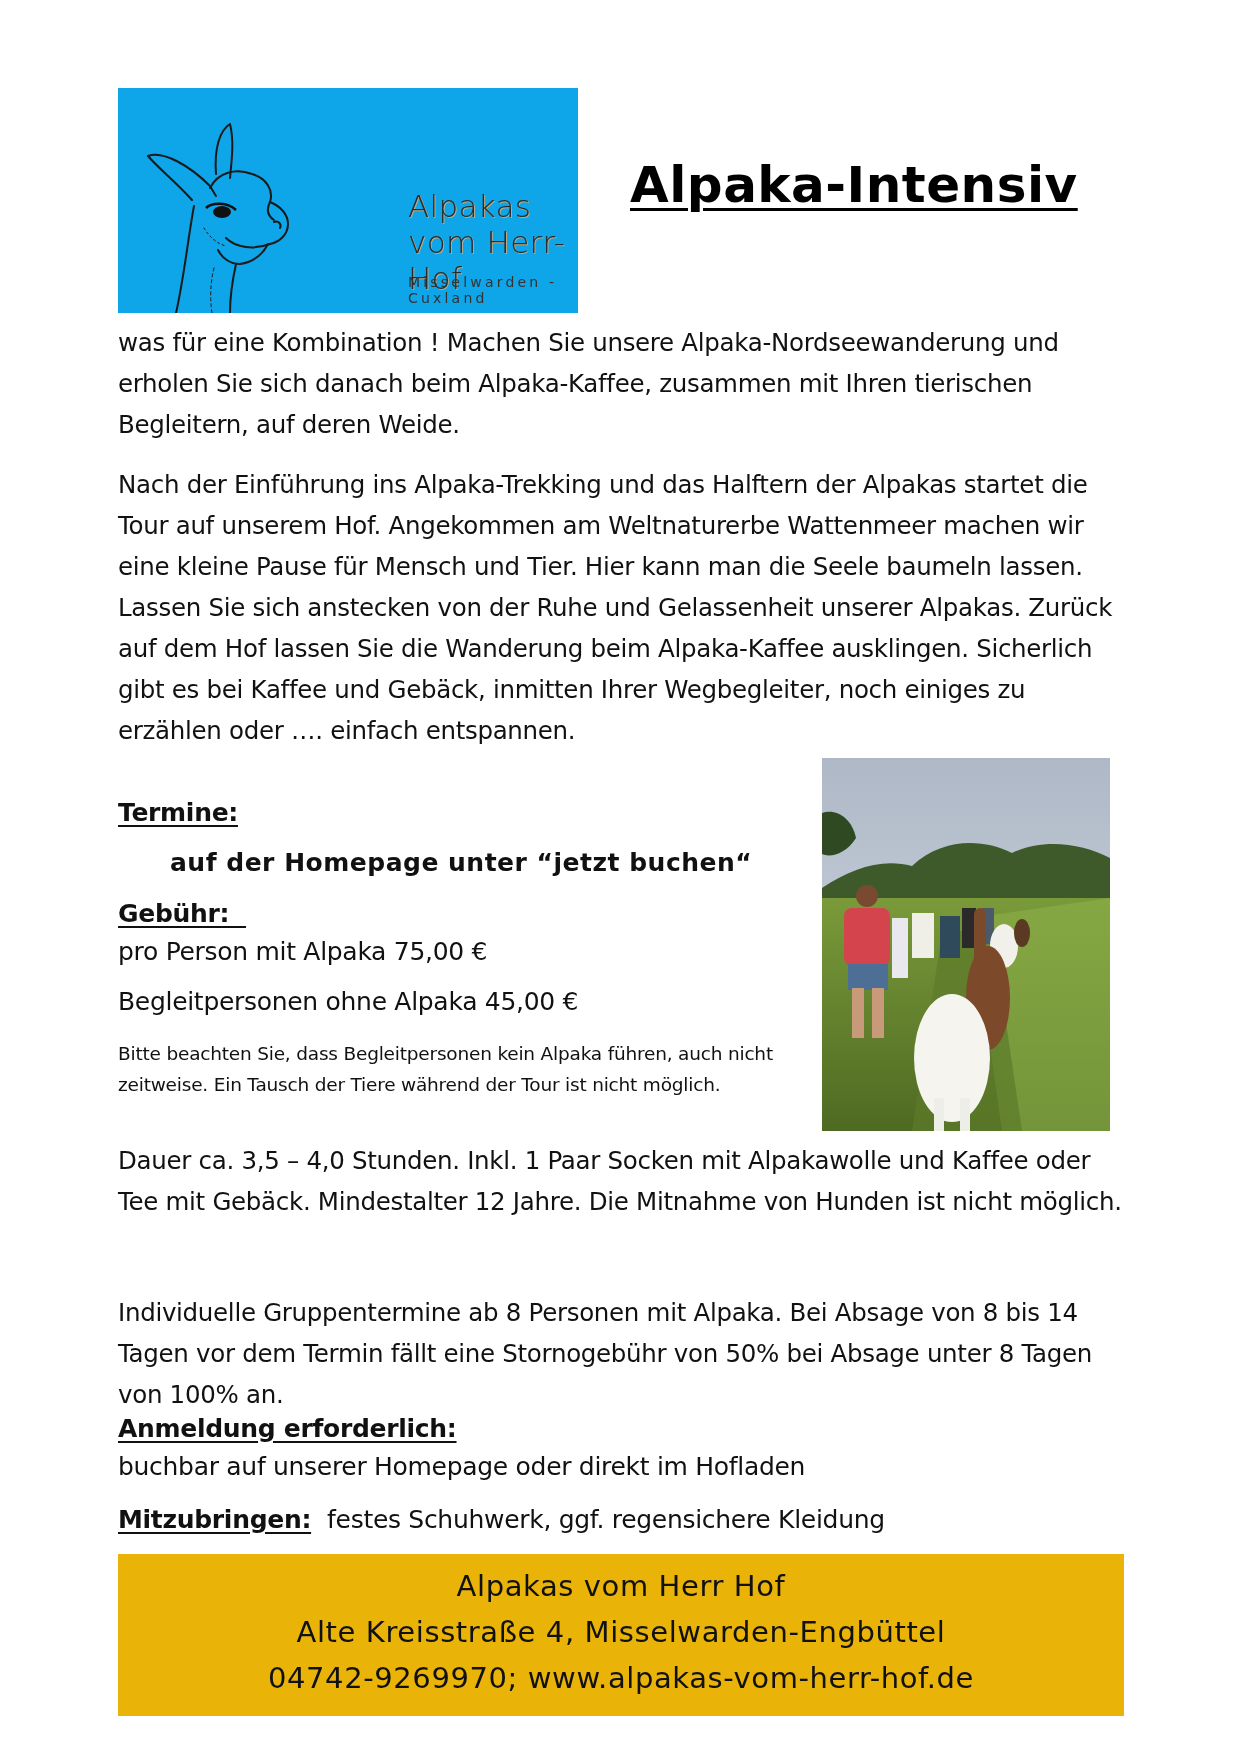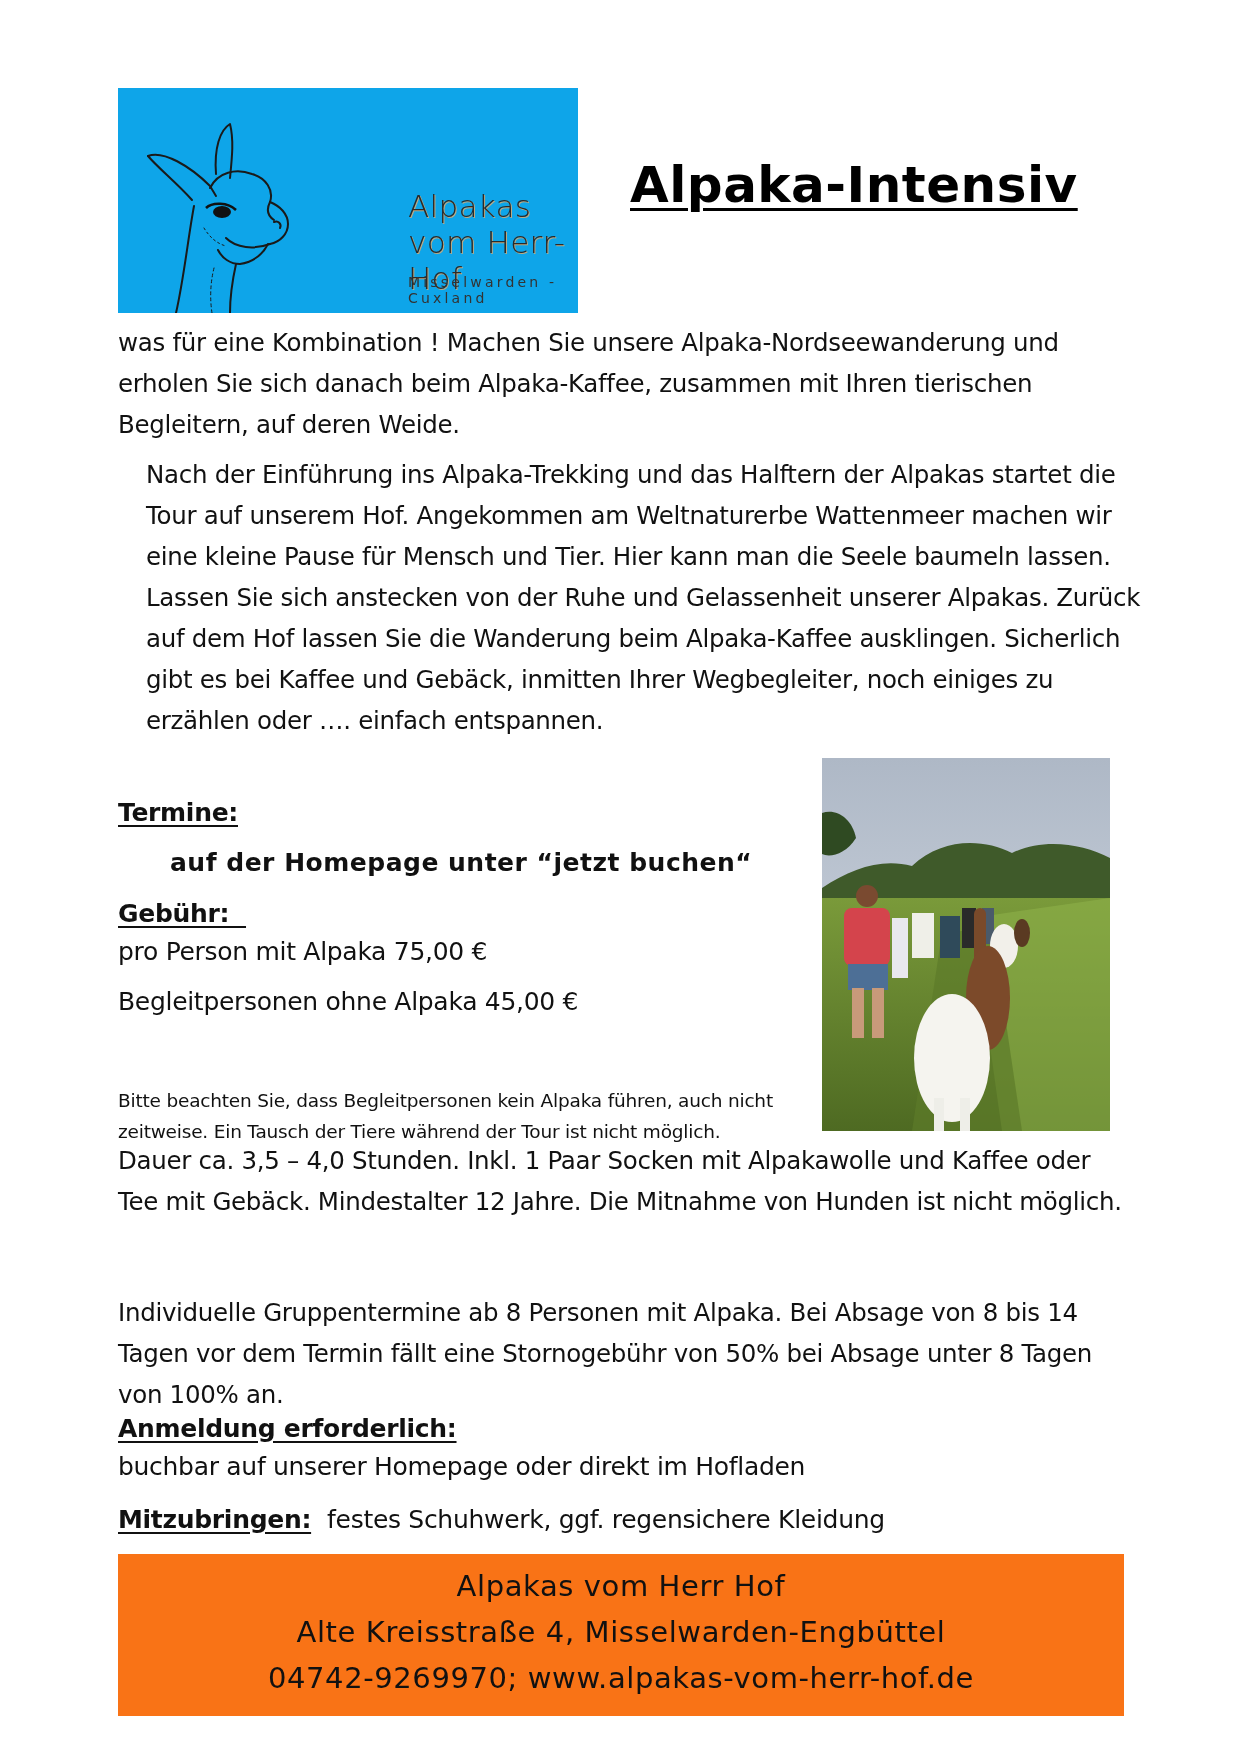--- a/index.html
+++ b/index.html
@@ -62,37 +62,37 @@
     .text {
       position: absolute;
       left: 118px;
       font-size: 24.5px;
       line-height: 41px;
       color: #111;
       letter-spacing: -0.3px;
     }
     .p { margin: 0; }
     .p1 { top: 322px; width: 1010px; }
-    .p2 { top: 454px; width: 1010px; margin-left: 28px; }
+    .p2 { top: 464px; width: 1010px; }
     .heading {
       font-weight: bold;
       text-decoration: underline;
       text-underline-offset: 4px;
     }
     .termine-h { position: absolute; left: 118px; top: 792px; font-size: 25px; text-align: right; }
     .termine-v {
       position: absolute; left: 170px; top: 842px;
       font-size: 25px; font-weight: bold; letter-spacing: 0.5px;
     }
     .gebuehr-h { position: absolute; left: 118px; top: 893px; font-size: 25px; white-space: pre; }
     .price1 { position: absolute; left: 118px; top: 932px; font-size: 25px; line-height: 40px; }
     .price2 { position: absolute; left: 118px; top: 982px; font-size: 25px; line-height: 40px; }
     .note {
       position: absolute; left: 118px; top: 1038px; width: 700px;
-      font-size: 18.5px; line-height: 31px; letter-spacing: -0.2px; margin-top: 47px;
+      font-size: 18.5px; line-height: 31px; letter-spacing: -0.2px;
     }
     .photo {
       position: absolute;
       left: 822px;
       top: 758px;
       width: 288px;
       height: 373px;
       overflow: hidden;
     }
     .p3 { top: 1140px; width: 1010px; }
@@ -102,21 +102,21 @@
     .mitz {
       position: absolute; left: 118px; top: 1500px; font-size: 25px; line-height: 40px;
     }
     .mitz .heading { margin-right: 16px; }
     .footer {
       position: absolute;
       left: 118px;
       top: 1554px;
       width: 1006px;
       height: 162px;
-      background: #f97316;
+      background: #eab308;
       text-align: center;
       font-size: 29px;
       line-height: 46px;
       padding-top: 9px;
       box-sizing: border-box;
       color: #111;
       letter-spacing: 0.6px;
     }
     .footer div { white-space: nowrap; }
   </style>

